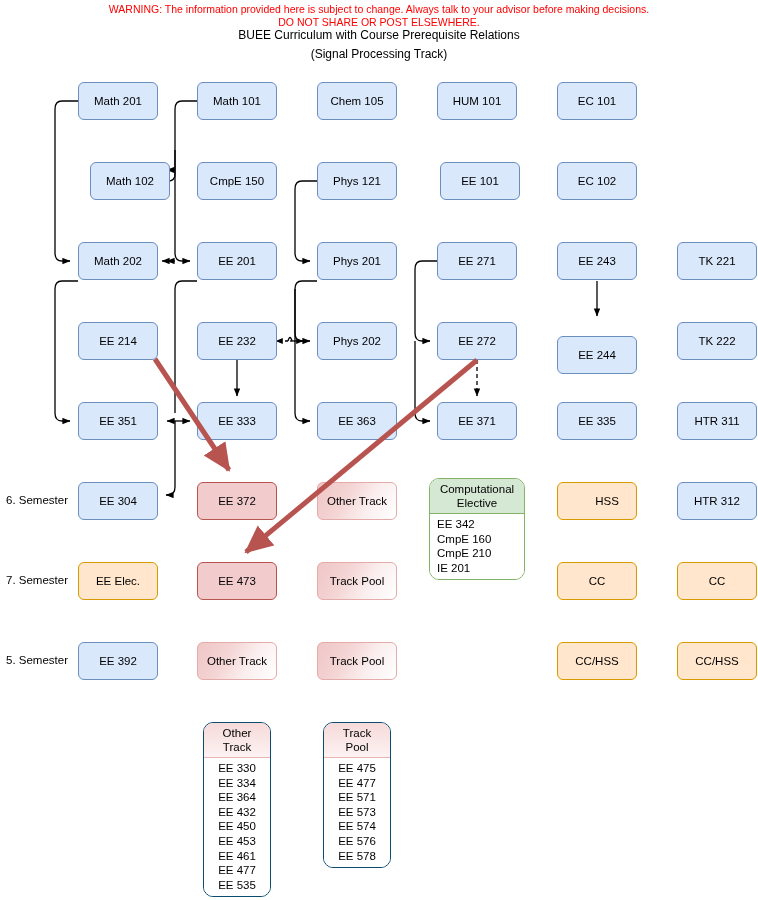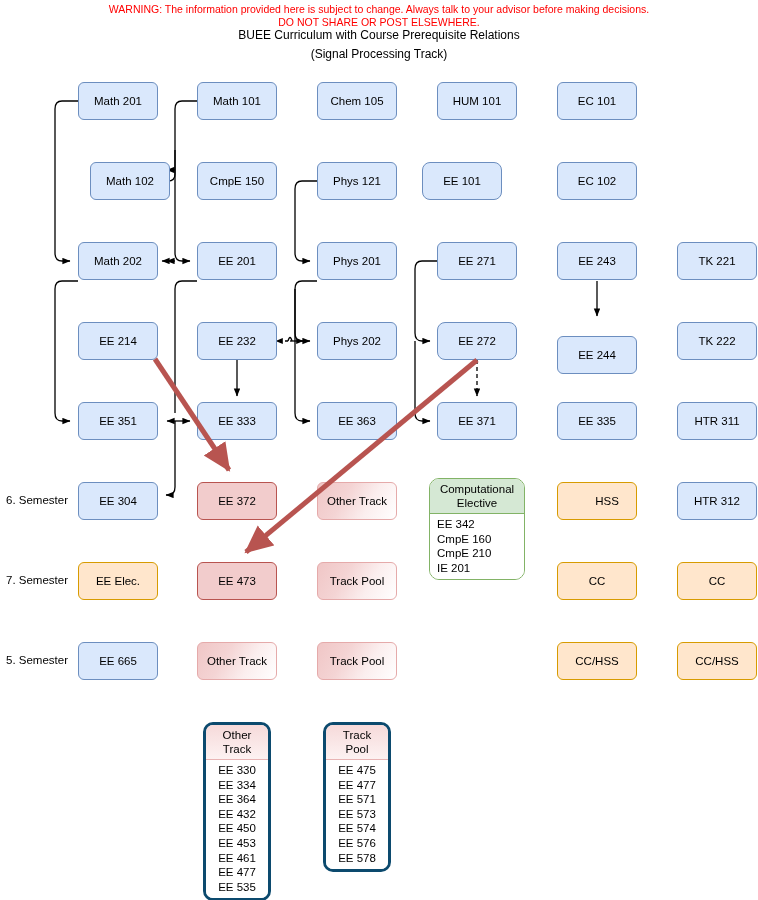--- a/index.html
+++ b/index.html
@@ -94,21 +94,21 @@
     color: #000;
   }
   
   .listbox.green { border:1px solid #82b366; }
   .listbox.green .lb-head {
     background:#d5e8d4;
     border-bottom:1px solid #82b366;
   }
   .listbox.green .lb-body { background:#ffffff; }
   
-  .listbox.pink { border:3px solid #0c4a6e; }
+  .listbox.pink { border:1px solid #0c4a6e; }
   .listbox.pink .lb-head {
     background: linear-gradient(180deg,#f6dada 0%,#fdf2f2 100%);
     border-bottom:1px solid #e8b4b4;
   }
   .listbox.pink .lb-body {
     background:#ffffff;
     text-align:center;
     padding-left:0;
   }
 
@@ -188,34 +188,34 @@
 
   <div class="box blue" style="left:78px;  top:82px;">Math 201</div>
   <div class="box blue" style="left:197px; top:82px;">Math 101</div>
   <div class="box blue" style="left:317px; top:82px;">Chem 105</div>
   <div class="box blue" style="left:437px; top:82px;">HUM 101</div>
   <div class="box blue" style="left:557px; top:82px;">EC 101</div>
 
   <div class="box blue" style="left:78px;  top:162px;margin-left:12px;">Math 102</div>
   <div class="box blue" style="left:197px; top:162px;">CmpE 150</div>
   <div class="box blue" style="left:317px; top:162px;">Phys 121</div>
-  <div class="box blue" style="left:422px; top:162px;border-radius:8px;">EE 101</div>
+  <div class="box blue" style="left:440px; top:162px;">EE 101</div>
   <div class="box blue" style="left:557px; top:162px;">EC 102</div>
 
   <div class="box blue" style="left:78px;  top:242px;">Math 202</div>
   <div class="box blue" style="left:197px; top:242px;">EE 201</div>
   <div class="box blue" style="left:317px; top:242px;">Phys 201</div>
   <div class="box blue" style="left:437px; top:242px;">EE 271</div>
   <div class="box blue" style="left:557px; top:242px;">EE 243</div>
   <div class="box blue" style="left:677px; top:242px;">TK 221</div>
 
   <div class="box blue" style="left:78px;  top:322px;">EE 214</div>
   <div class="box blue" style="left:197px; top:322px;">EE 232</div>
   <div class="box blue" style="left:317px; top:322px;">Phys 202</div>
-  <div class="box blue" style="left:437px; top:322px;border-radius:8px;">EE 272</div>
+  <div class="box blue" style="left:437px; top:322px;">EE 272</div>
   <div class="box blue" style="left:557px; top:336px;">EE 244</div>
   <div class="box blue" style="left:677px; top:322px;">TK 222</div>
 
   <div class="box blue" style="left:78px;  top:402px;">EE 351</div>
   <div class="box blue" style="left:197px; top:402px;">EE 333</div>
   <div class="box blue" style="left:317px; top:402px;">EE 363</div>
   <div class="box blue" style="left:437px; top:402px;">EE 371</div>
   <div class="box blue" style="left:557px; top:402px;">EE 335</div>
   <div class="box blue" style="left:677px; top:402px;">HTR 311</div>
 
@@ -224,21 +224,21 @@
   <div class="box redfade" style="left:317px; top:482px;">Other Track</div>
   <div class="box yellow" style="left:557px; top:482px;padding-left:20px;">HSS</div>
   <div class="box blue" style="left:677px; top:482px;">HTR 312</div>
 
   <div class="box yellow" style="left:78px;  top:562px;">EE Elec.</div>
   <div class="box red" style="left:197px; top:562px;">EE 473</div>
   <div class="box redfade" style="left:317px; top:562px;">Track Pool</div>
   <div class="box yellow" style="left:557px; top:562px;">CC</div>
   <div class="box yellow" style="left:677px; top:562px;">CC</div>
 
-  <div class="box blue" style="left:78px;  top:642px;">EE 665</div>
+  <div class="box blue" style="left:78px;  top:642px;">EE 392</div>
   <div class="box redfade" style="left:197px; top:642px;">Other Track</div>
   <div class="box redfade" style="left:317px; top:642px;">Track Pool</div>
   <div class="box yellow" style="left:557px; top:642px;">CC/HSS</div>
   <div class="box yellow" style="left:677px; top:642px;">CC/HSS</div>
 
   <div class="listbox green" style="left:429px; top:478px; width:96px;">
     <div class="lb-head">
       <div>Computational</div>
       <div>Elective</div>
     </div>

